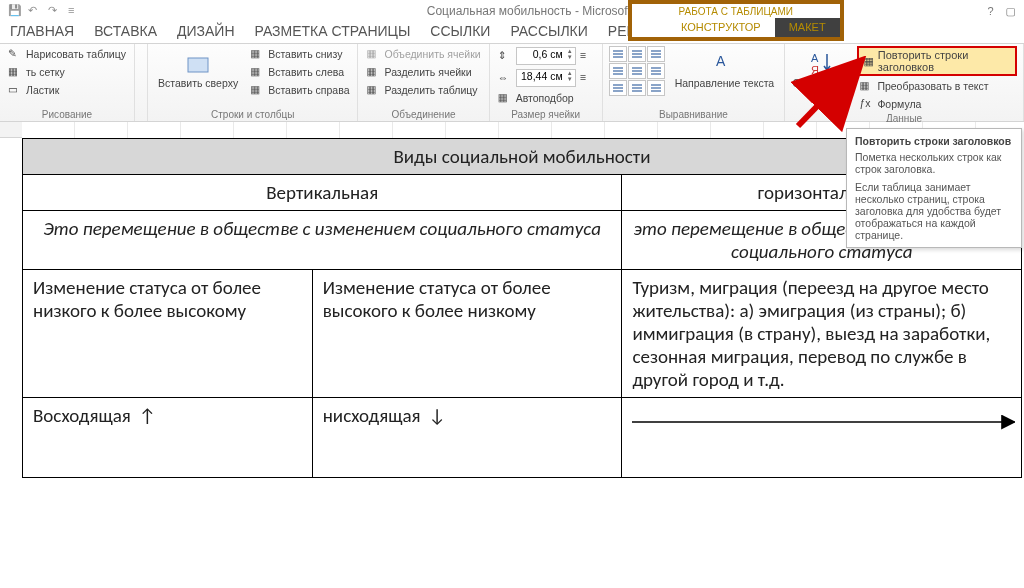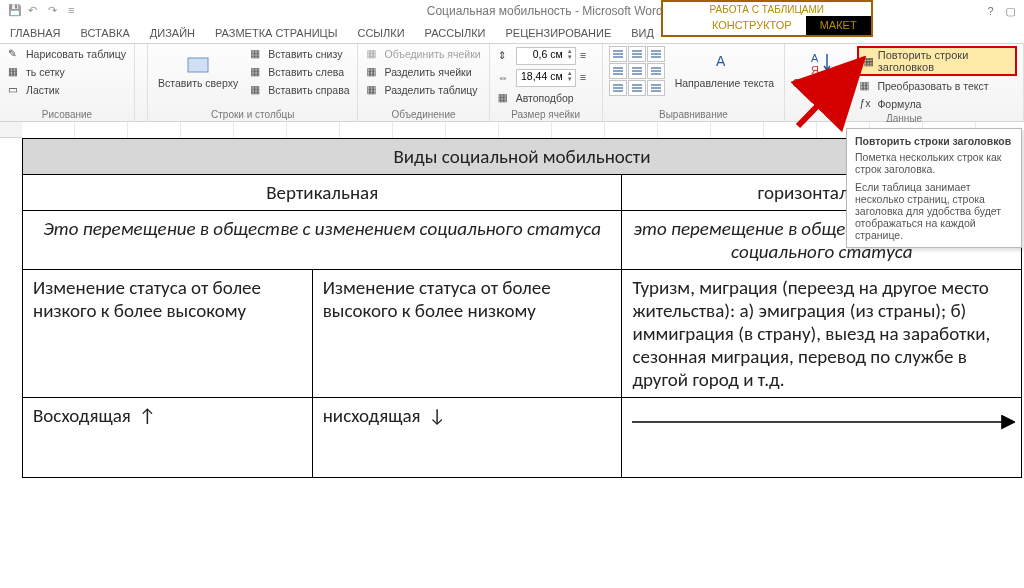--- a/index.html
+++ b/index.html
@@ -22,34 +22,34 @@
   .qat { display:flex; gap:6px; margin-right:20px;}
   .qat .ico { width:14px; height:14px; opacity:.6;}
   .doc-title { flex:1; text-align:center; color:#777; font-size:12px;}
   .win-controls { display:flex; gap:12px; color:#777;}
   .tabs {
     display:flex; align-items:flex-end; height:22px;
     background:#fff; border-bottom:1px solid #d4d4d4;
     position:relative;
   }
   .tab {
-    padding:3px 10px 4px; font-size:11px; color:#555; cursor:pointer;
+    padding:3px 10px 4px; font-size:14px; color:#555; cursor:pointer;
   }
   .tool-tabs-box {
-    position:absolute; left:661px; top:-22px;
-    border:2px solid #a16207; padding:0;
+    position:absolute; left:628px; top:-22px;
+    border:4px solid #a16207; padding:0;
     display:flex; flex-direction:column; align-items:center;
     background:#fff;
   }
   .tool-tabs-title {
     font-size:10px; color:#b58b00; padding:2px 18px 1px;
   }
   .tool-tabs-row { display:flex;padding-left:35px; }
   .tool-tab { padding:3px 14px 4px; font-size:11px; color:#b58b00; }
-  .tool-tab.active { background:#000000; }
+  .tool-tab.active { background:#404040; }
   .ribbon {
     display:flex; height:78px; border-bottom:1px solid #d4d4d4;
     background:linear-gradient(#fdfdfd,#f3f3f3);
   }
   .group {
     display:flex; flex-direction:column; justify-content:space-between;
     border-right:1px solid #e0e0e0; padding:2px 6px 1px;
     position:relative;
   }
   .group-body { display:flex; gap:6px; }

